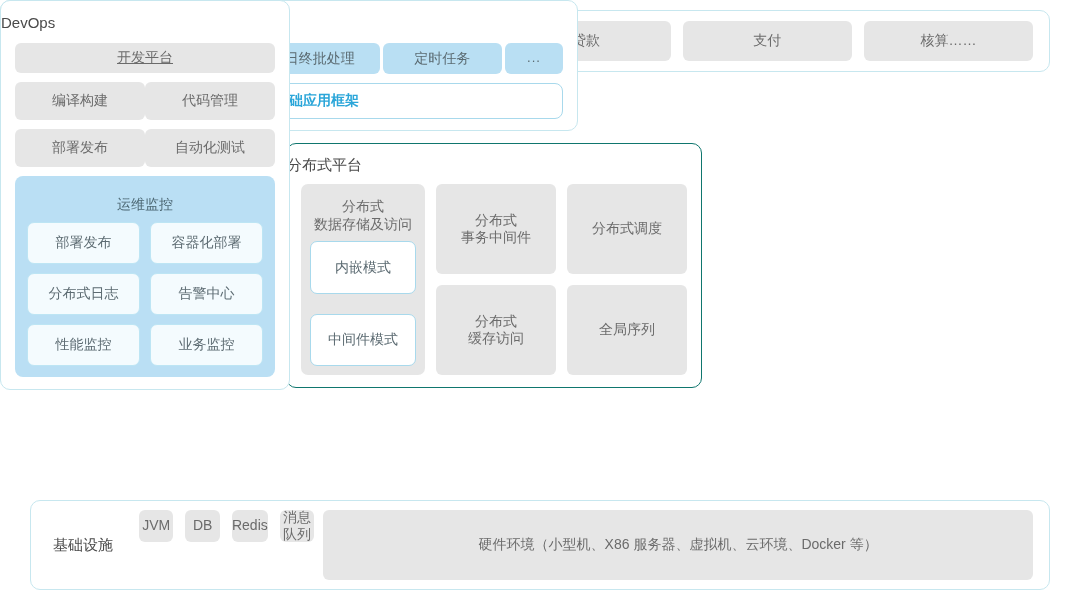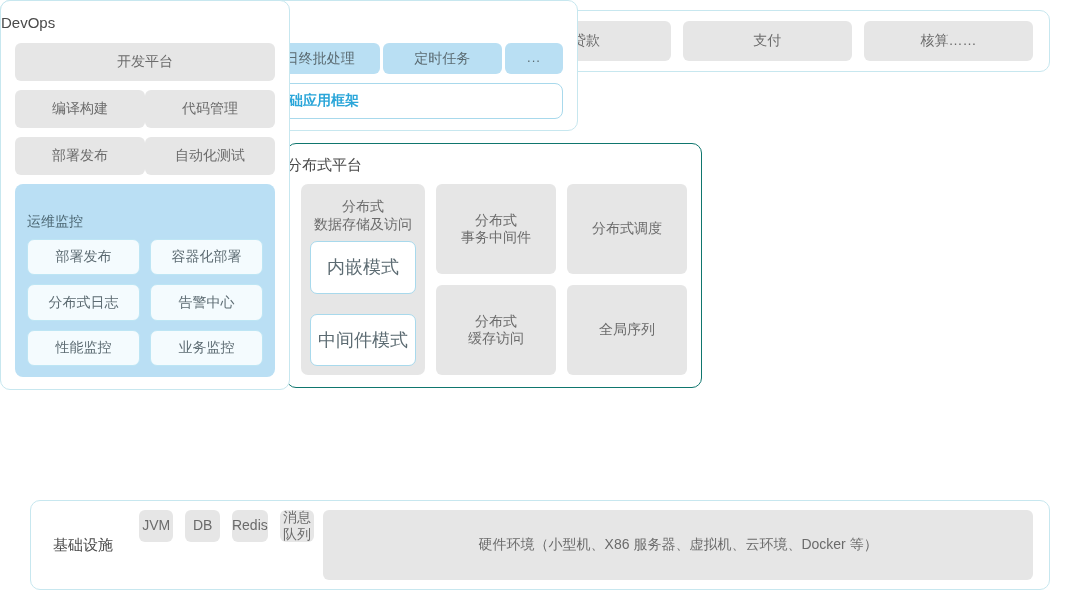--- a/index.html
+++ b/index.html
@@ -88,38 +88,38 @@
   #ms-grid .chip{height:40px;font-size:14px;}
 
   
   #dist-panel{position:absolute;left:286px;top:143px;width:416px;height:245px;
     border:1px solid #0f766e;border-radius:10px;box-sizing:border-box;background:#fff;}
   #dist-panel .panel-title{margin-top:13px;}
   #dist-body{position:absolute;left:14px;right:14px;top:40px;bottom:12px;display:flex;gap:11px;}
   #dist-col1{flex:0 0 124px;background:#e6e6e6;border-radius:7px;box-sizing:border-box;
     padding:8px 9px 9px 9px;display:flex;flex-direction:column;}
   #dist-col1-title{text-align:center;font-size:14px;color:#6b6b6b;line-height:1.25;margin:6px 0 8px 0;}
-  #dist-col1 .chip.white-blue{height:60px;font-size:18px;}
+  #dist-col1 .chip.white-blue{height:60px;font-size:14px;}
   #dist-col1 .chip.white-blue + .chip.white-blue{margin-top:20px;}
   #dist-rest{flex:1;display:grid;grid-template-columns:1fr 1fr;grid-template-rows:1fr 1fr;gap:11px;}
   #dist-rest .chip{font-size:14px;}
 
   
   #devops{position:absolute;left:0;top:0;width:290px;height:390px;
     border:1px solid #c7e7ef;border-radius:10px;box-sizing:border-box;background:#fff;}
   #devops .panel-title{margin-top:14px;}
   #devops-inner{position:absolute;left:14px;right:14px;top:42px;bottom:12px;display:flex;flex-direction:column;gap:9px;}
-  #devops-platform{height:38px;}
+  #devops-platform{height:30px;text-decoration:underline;}
   .devops-pair{display:grid;grid-template-columns:1fr 1fr;height:38px;}
   .devops-pair .chip{font-size:14px;}
   #ops-box{
     flex:1;background:#badff4;border-radius:8px;box-sizing:border-box;
     padding:8px 12px 11px 12px;display:flex;flex-direction:column;
   }
-  #ops-title{font-size:14px;color:#4c6773;margin:21px 0 8px 0;}
+  #ops-title{text-align:center;font-size:14px;color:#4c6773;margin:12px 0 8px 0;}
   #ops-grid{flex:1;display:grid;grid-template-columns:1fr 1fr;grid-template-rows:1fr 1fr 1fr;gap:9px 10px;}
   #ops-grid .chip{font-size:14px;background:#f4fbfe;border:1px solid #bde5f4;color:#5c6b72;border-radius:7px;}
 
   
   #infra-row{left:30px;top:500px;width:1020px;height:90px;}
   #infra-label{
     position:absolute;left:22px;top:50%;transform:translateY(-50%);
     font-size:15px;color:#4a4a4a;white-space:nowrap;
   }
   #infra-right{position:absolute;left:108px;right:16px;top:9px;bottom:9px;

